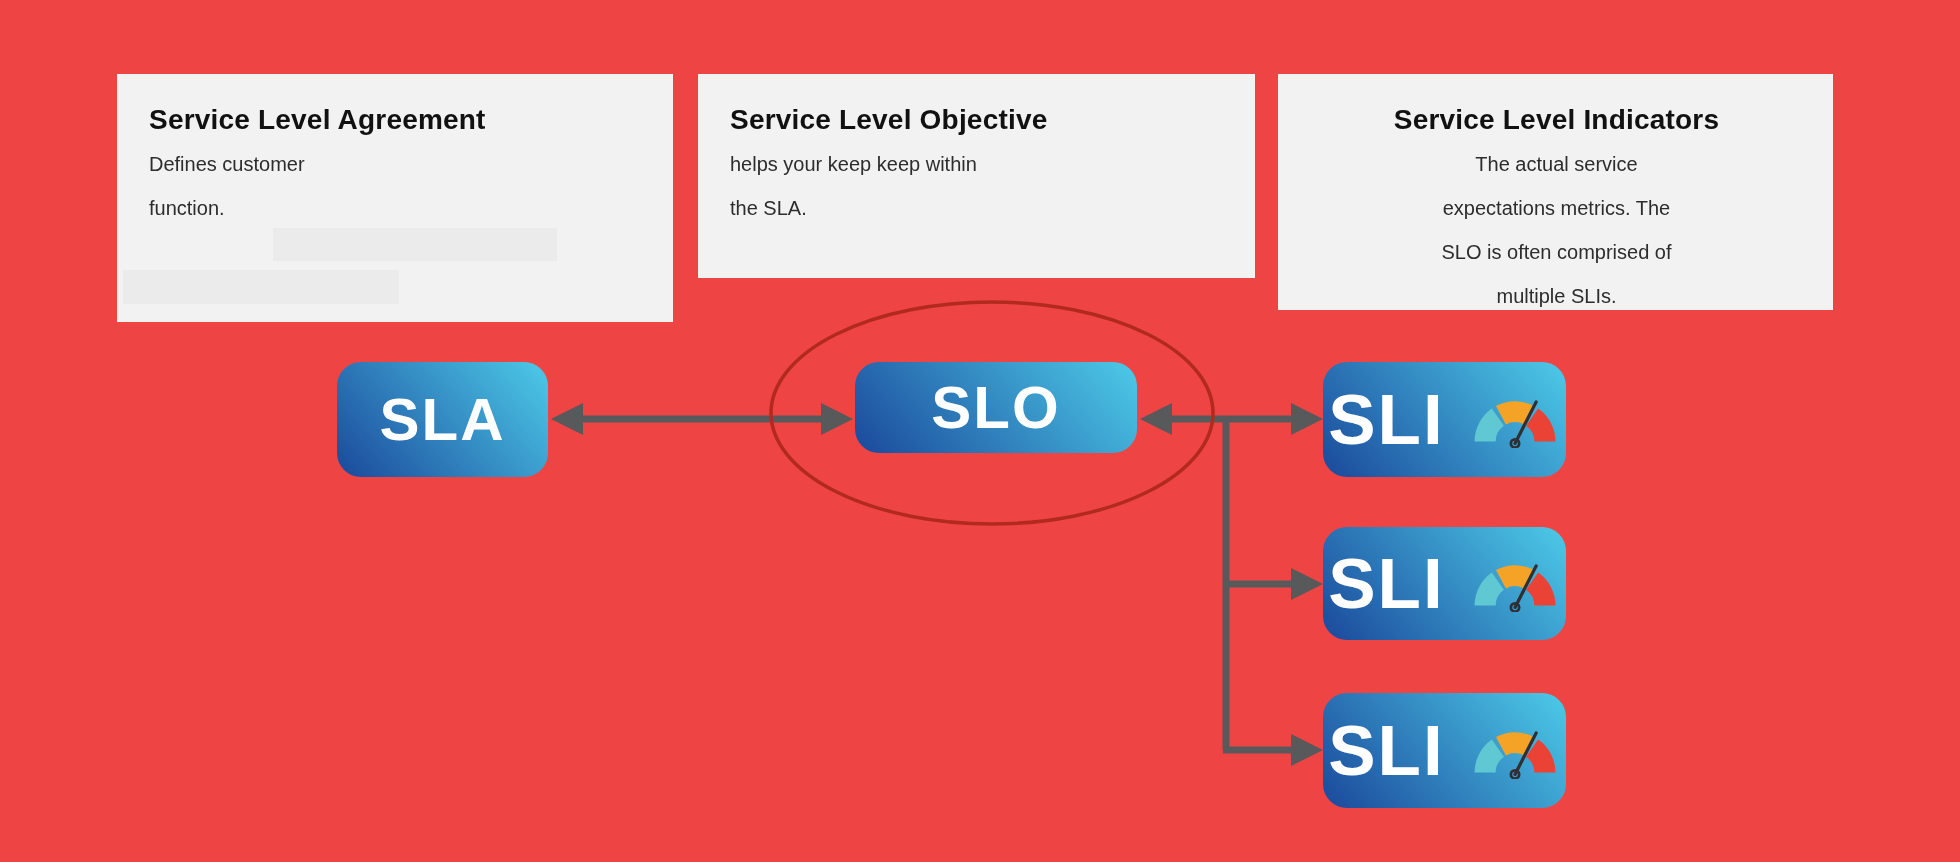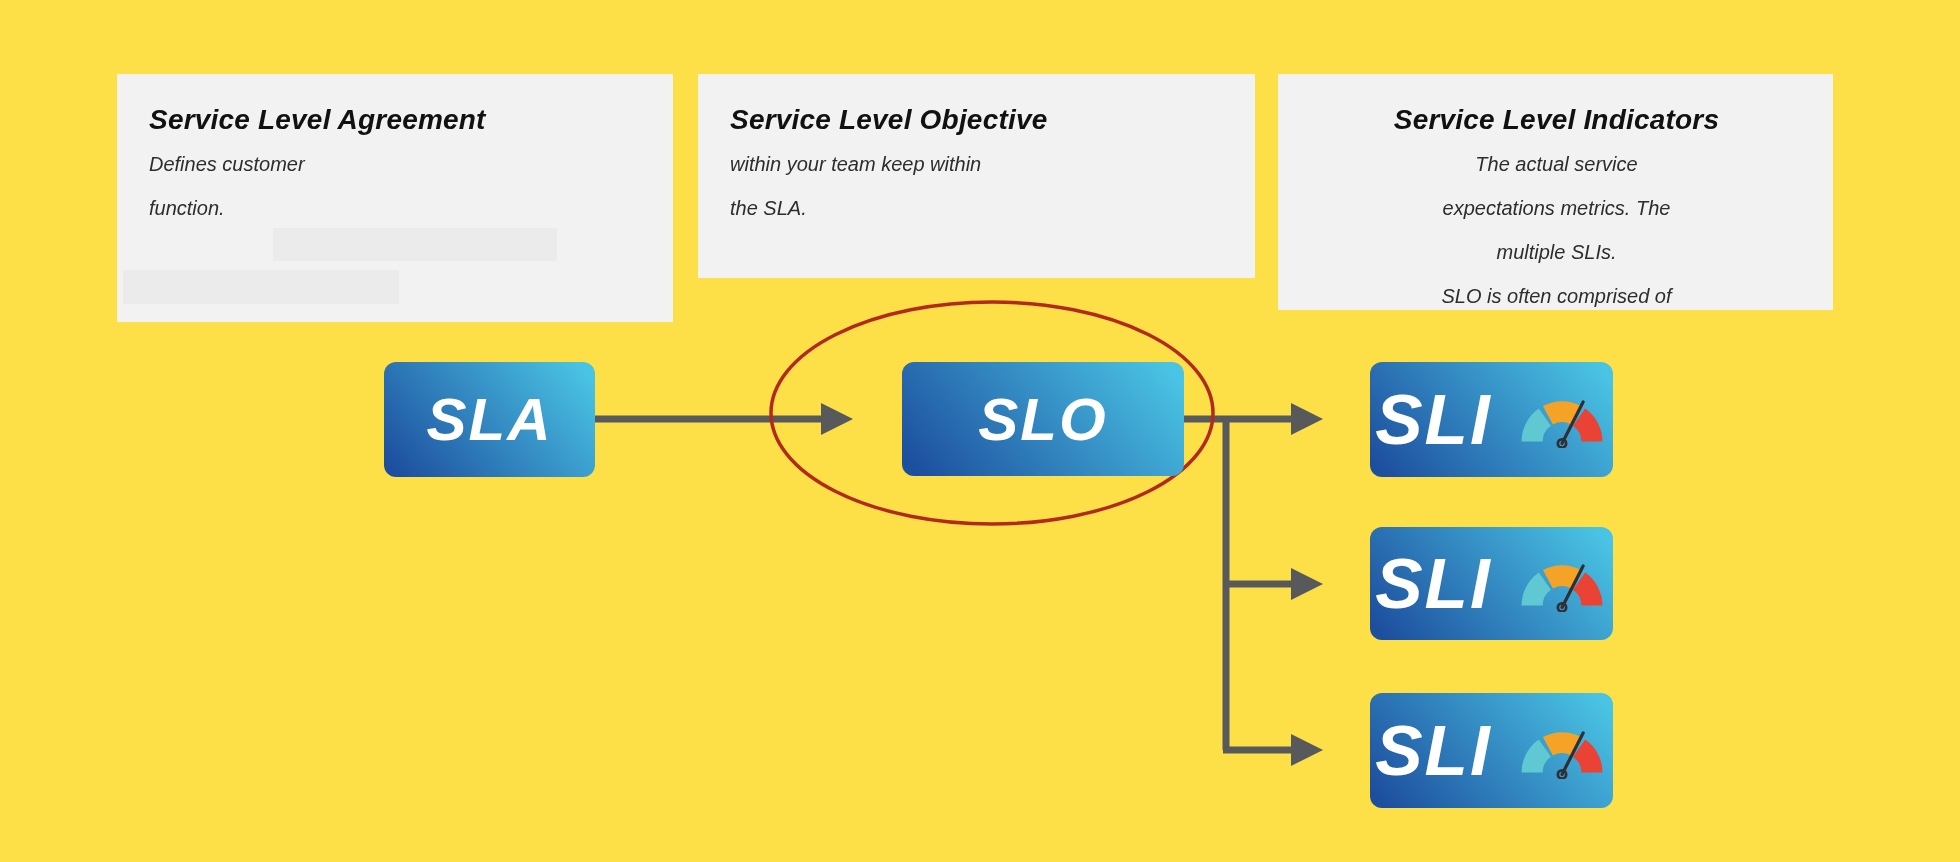--- a/index.html
+++ b/index.html
@@ -1,22 +1,21 @@
 <!DOCTYPE html>
 <html><head>
 <meta charset="utf-8">
 <style>
   html,body{margin:0;padding:0;background:#ffffff;}
   .canvas{
     position:relative;
     width:1960px;height:862px;
-    background:#fde047;
+    background:#ef4444;
     font-family:"Liberation Sans", sans-serif;
     overflow:hidden;
-    font-style:italic;
   }
   
   .desc{
     position:absolute;
     background:#f2f2f2;
     box-sizing:border-box;
     padding:24px 30px 0 32px;
   }
   #desc-sla{left:117px;top:74px;width:556px;height:248px;}
   #desc-slo{left:698px;top:74px;width:557px;height:204px;}
@@ -37,37 +36,36 @@
     color:#2d2d2d;
     white-space:nowrap;
   }
   .redact{position:absolute;background:#ebebeb;}
   #redact-1{left:156px;top:154px;width:284px;height:33px;}
   #redact-2{left:6px;top:196px;width:276px;height:34px;}
 
   
   .node{
     position:absolute;
-    border-radius:12px;
+    border-radius:24px;
     background:linear-gradient(48deg,#1d4f9f 5%,#4ac4e4 95%);
     display:flex;
     align-items:center;
     justify-content:center;
     gap:24px;
-    margin-left:47px;
   }
   .node .label{
     color:#ffffff;
     font-weight:800;
     font-size:60px;
     letter-spacing:2px;
   }
   .node-sli .label{font-size:71px;}
   #node-sla{left:337px;top:362px;width:211px;height:115px;}
-  #node-slo{left:855px;top:362px;width:282px;height:114px;}
+  #node-slo{left:855px;top:362px;width:282px;height:91px;}
   #node-sli1{left:1323px;top:362px;width:243px;height:115px;}
   #node-sli2{left:1323px;top:527px;width:243px;height:113px;}
   #node-sli3{left:1323px;top:693px;width:243px;height:115px;}
   .gauge{width:92px;height:57px;display:block;}
 
   
   .overlay{
     position:absolute;left:0;top:0;width:1960px;height:862px;
     pointer-events:none;
   }
@@ -81,30 +79,30 @@
   <section class="desc" id="desc-sla">
     <h2>Service Level Agreement</h2>
     <div class="line">Defines customer</div>
     <div class="line">function.</div>
     <div class="redact" id="redact-1"></div>
     <div class="redact" id="redact-2"></div>
   </section>
 
   <section class="desc" id="desc-slo">
     <h2>Service Level Objective</h2>
-    <div class="line">within your team keep within</div>
+    <div class="line">helps your keep keep within</div>
     <div class="line">the SLA.</div>
   </section>
 
   <section class="desc" id="desc-sli">
     <h2>Service Level Indicators</h2>
     <div class="line">The actual service</div>
     <div class="line">expectations metrics. The</div>
+    <div class="line">SLO is often comprised of</div>
     <div class="line">multiple SLIs.</div>
-    <div class="line">SLO is often comprised of</div>
   </section>
 
   <svg class="overlay" viewBox="0 0 1960 862">
     <g>
       <line class="aline" x1="578" y1="419" x2="826" y2="419" stroke="#58595b"></line>
       <polygon points="551,419 583,403 583,435" fill="#58595b"></polygon>
       <polygon points="853,419 821,403 821,435" fill="#58595b"></polygon>
     </g>
     <g>
       <line class="aline" x1="1167" y1="419" x2="1296" y2="419" stroke="#58595b"></line>

